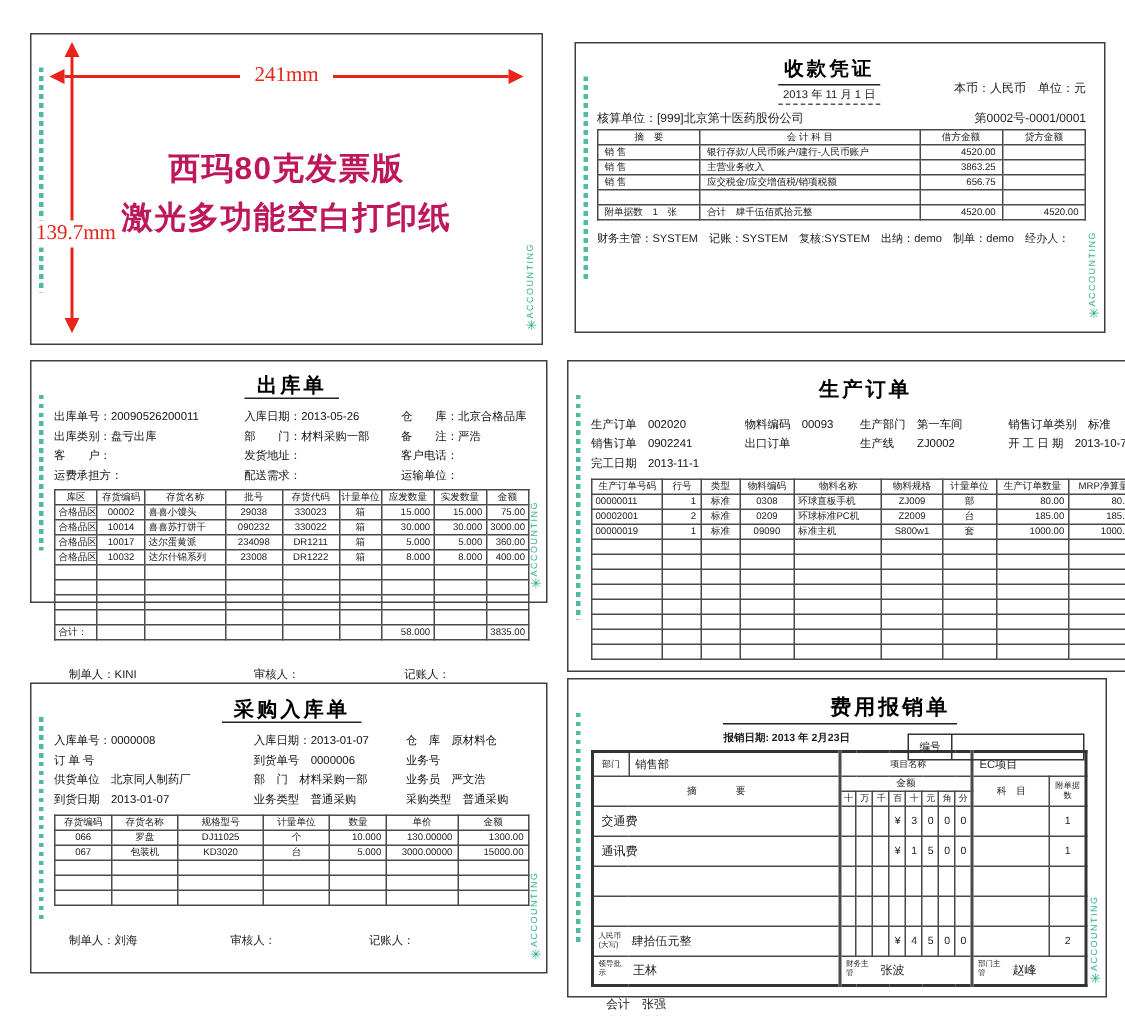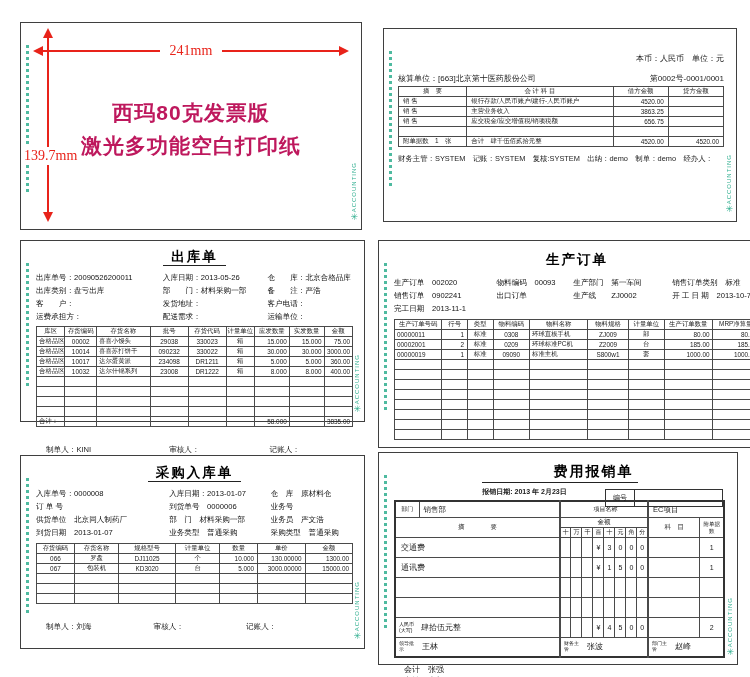--- a/index.html
+++ b/index.html
@@ -50,21 +50,21 @@
   .v-cur{position:absolute;right:0;bottom:3px;font-size:8px;}
   .v-info{display:flex;justify-content:space-between;font-size:8px;margin:6px 0 2px;}
   .t-voucher th,.t-voucher td{font-size:7.8px;height:16.5px;}
   .t-voucher th{font-weight:bold;}
   .t-voucher td:nth-child(1){text-align:left;padding-left:4px;}
   .t-voucher td:nth-child(2){text-align:left;padding-left:4px;}
   .t-voucher td:nth-child(3),.t-voucher td:nth-child(4){text-align:right;padding-right:4px;}
   .v-foot{font-size:7.4px;margin-top:7px;}
 
   
-  .p3{left:20px;top:240px;width:345px;height:182px;padding:7px 11px 0 15px;}
+  .p3{left:20px;top:240px;width:345px;height:162px;padding:7px 11px 0 15px;}
   .p3 .plain{margin-top:5px;}
   .t-outbound td:nth-child(3){text-align:left;padding-left:2px;}
   .t-outbound td:nth-child(1){text-align:left;padding-left:2px;}
   .t-outbound td:nth-child(7),.t-outbound td:nth-child(8),.t-outbound td:nth-child(9){text-align:right;padding-right:2px;}
 
   
   .p4{left:378px;top:240px;width:407px;height:208px;padding:10px 24px 0 15px;}
   .p4 .plain{margin-top:7px;}
   .t-prod td:nth-child(5){text-align:left;padding-left:2px;}
   .t-prod td:nth-child(1){text-align:left;padding-left:2px;}
@@ -130,24 +130,28 @@
     </div>
     <div class="acct">
       <span class="txt">ACCOUNTING</span>
       <span class="glyph">✳</span>
     </div>
   </div>
 
   <div class="panel p2">
     <div class="edge"></div>
     <div class="v-head">
+      <div class="v-titlebox">
+        <div class="v-title">收款凭证</div>
+        <div class="v-date">2013 年 11 月 1 日</div>
+      </div>
       <div class="v-cur">本币：人民币　单位：元</div>
     </div>
     <div class="v-info">
-      <span>核算单位：[663]北京第十医药股份公司</span>
+      <span>核算单位：[999]北京第十医药股份公司</span>
       <span>第0002号-0001/0001</span>
     </div>
     <table class="grid t-voucher">
       <colgroup>
           <col style="width:21%">
           <col style="width:45%">
           <col style="width:17%">
           <col style="width:17%">
         </colgroup>
     <thead>

